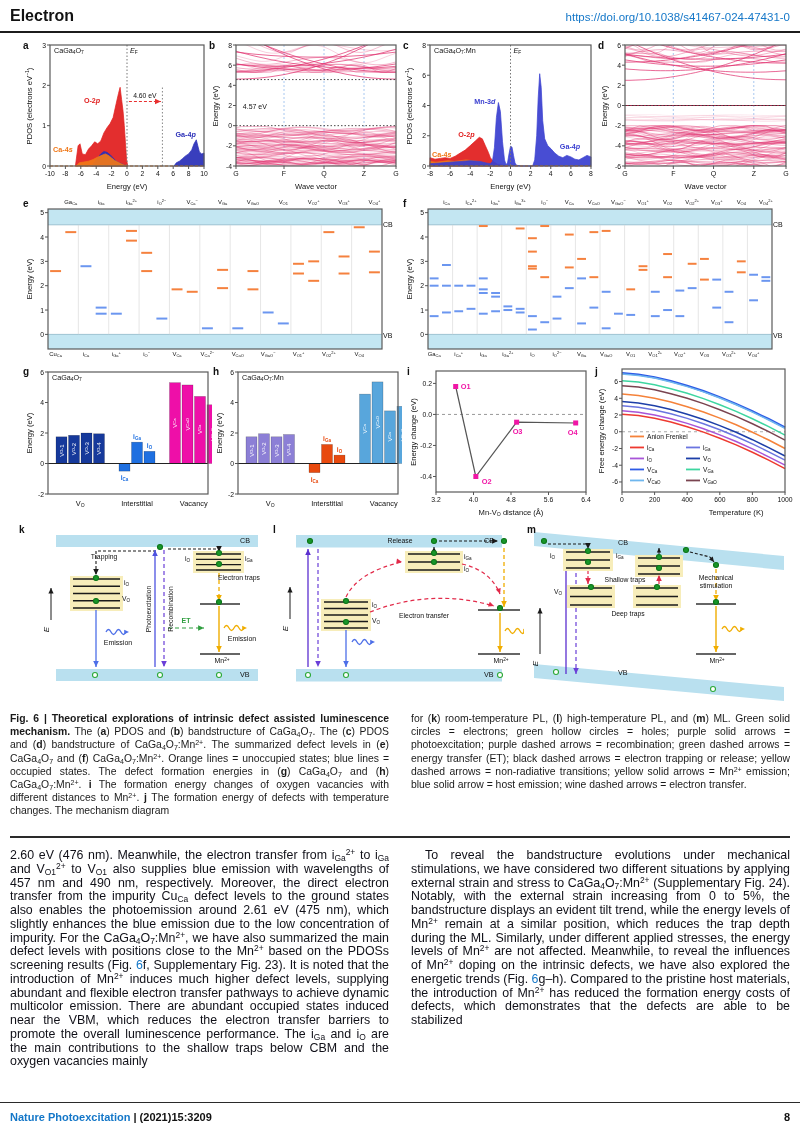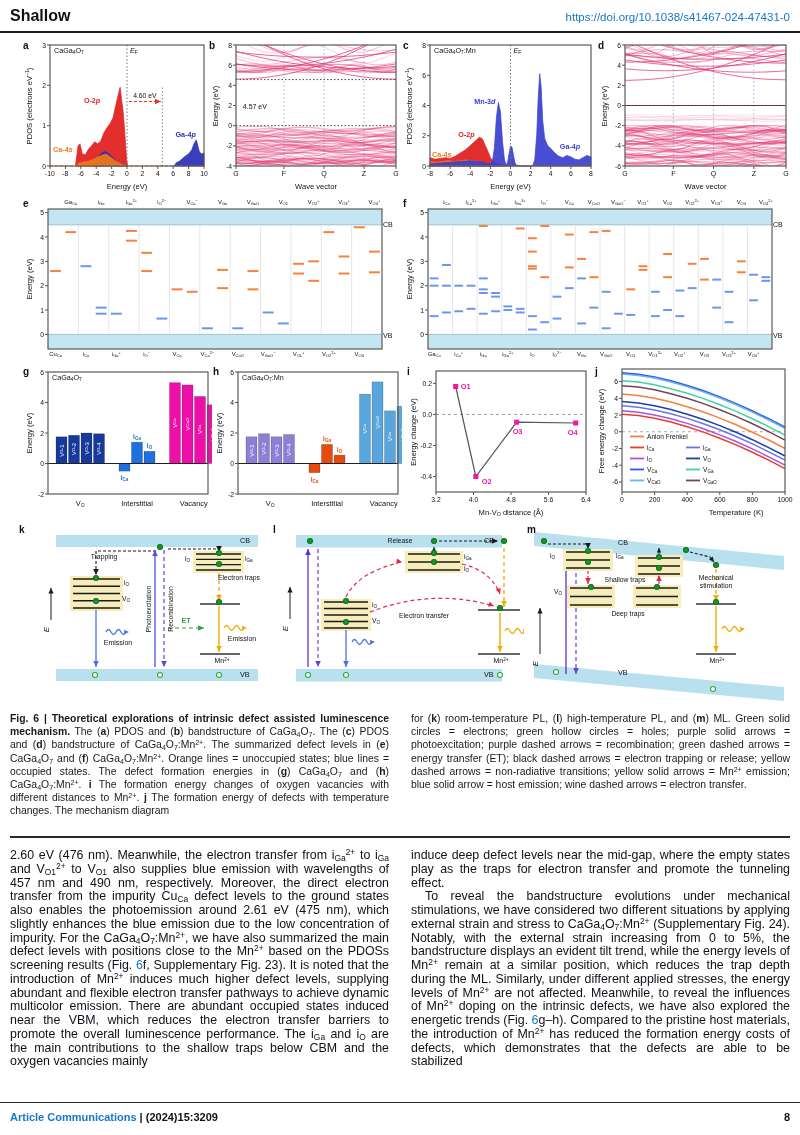--- a/index.html
+++ b/index.html
@@ -25,21 +25,21 @@
   #bodytext p{margin:0;}
   #bodytext p.ind{text-indent:14px;}
   #footer{position:absolute;left:0;top:1102px;width:800px;border-top:1.5px solid #2a2a2a;padding:8px 10px 0 10px;display:flex;justify-content:space-between;font-size:11px;font-weight:bold;}
   #footer .jn{color:#1477c8;}
 </style>
 </head>
 <body>
 
 <div id="page">
   <div id="header">
-    <div class="art">Shallow</div>
+    <div class="art">Electron</div>
     <a href="#">https://doi.org/10.1038/s41467-024-47431-0</a>
   </div>
 
   <div id="figure">
     <div class="panel" style="left:12px;top:0;width:186px;height:152px">
         <svg width="186" height="152" viewBox="0 0 186 152">
           <path d="M53.41,126 L53.4,126.0 L56.1,105.8 L58.0,103.8 L60.3,113.9 L63.4,114.7 L66.5,109.1 L69.6,105.8 L72.7,101.8 L75.7,103.8 L78.8,101.0 L81.9,92.9 L85.0,87.7 L88.1,83.6 L91.1,77.6 L94.2,63.5 L96.5,53.4 L98.1,47.3 L99.6,59.5 L101.1,71.6 L102.3,85.7 L103.5,103.8 L104.6,119.9 L105.8,126.0 L105.8,126 Z" fill="#e11e1e" fill-opacity="0.93" stroke="#e11e1e" stroke-width="0.7"></path>
           <path d="M69.58000000000001,126 L69.6,126.0 L72.7,122.0 L75.7,117.9 L78.8,113.9 L81.9,111.5 L85.0,112.3 L88.1,114.7 L91.1,117.9 L94.2,121.2 L97.3,122.8 L101.1,124.4 L104.2,126.0 L104.2,126 Z" fill="#2a2fb8" fill-opacity="0.93" stroke="#2a2fb8" stroke-width="0.7"></path>
           <path d="M54.18000000000001,126 L54.2,126.0 L57.3,122.8 L61.9,122.0 L66.5,121.2 L71.1,119.5 L75.7,117.1 L80.4,115.1 L83.4,113.9 L86.5,115.5 L89.6,117.9 L92.7,120.4 L95.8,122.0 L98.8,123.6 L102.7,125.2 L105.0,126.0 L105.0,126 Z" fill="#f07818" fill-opacity="0.93" stroke="#f07818" stroke-width="0.7"></path>
           <path d="M151.97000000000003,126 L152.0,126.0 L154.3,122.8 L157.4,121.2 L160.4,118.7 L163.5,115.9 L166.6,113.9 L169.7,109.9 L172.0,103.8 L174.3,99.8 L175.8,105.8 L177.4,111.9 L179.7,113.9 L182.0,113.1 L182.0,126 Z" fill="#2a2fb8" fill-opacity="0.93" stroke="#2a2fb8" stroke-width="0.7"></path>
@@ -1028,22 +1028,21 @@
     <div class="capcol">for (<b>k</b>) room-temperature PL, (<b>l</b>) high-temperature PL, and (<b>m</b>) ML. Green solid circles = electrons; green hollow circles = holes; purple solid arrows = photoexcitation; purple dashed arrows = recombination; green dashed arrows = energy transfer (ET); black dashed arrows = electron trapping or release; yellow dashed arrows = non-radiative transitions; yellow solid arrows = Mn<sup>2+</sup> emission; blue solid arrow = host emission; wine dashed arrows = electron transfer.</div>
   </div>
 
   <div id="rule2"></div>
 
   <div id="bodytext">
     <div class="bcol">
       <p>2.60 eV (476 nm). Meanwhile, the electron transfer from i<sub>Ga</sub><sup>2+</sup> to i<sub>Ga</sub> and V<sub>O1</sub><sup>2+</sup> to V<sub>O1</sub> also supplies blue emission with wavelengths of 457 nm and 490 nm, respectively. Moreover, the direct electron transfer from the impurity Cu<sub>Ca</sub> defect levels to the ground states also enables the photoemission around 2.61 eV (475 nm), which slightly enhances the blue emission due to the low concentration of impurity. For the CaGa<sub>4</sub>O<sub>7</sub>:Mn<sup>2+</sup>, we have also summarized the main defect levels with positions close to the Mn<sup>2+</sup> based on the PDOSs screening results (Fig. <span class="lnk">6</span>f, Supplementary Fig. 23). It is noted that the introduction of Mn<sup>2+</sup> induces much higher defect levels, supplying abundant and flexible electron transfer pathways to achieve dynamic multicolor emission. There are abundant occupied states induced near the VBM, which reduces the electron transfer barriers to promote the overall luminescence performance. The i<sub>Ga</sub> and i<sub>O</sub> are the main contributions to the shallow traps below CBM and the oxygen vacancies mainly</p>
     </div>
     <div class="bcol">
-      <p>induce deep defect levels near the mid-gap, where the empty states play as the traps for electron transfer and promote the tunneling effect.</p>
       <p class="ind">To reveal the bandstructure evolutions under mechanical stimulations, we have considered two different situations by applying external strain and stress to CaGa<sub>4</sub>O<sub>7</sub>:Mn<sup>2+</sup> (Supplementary Fig. 24). Notably, with the external strain increasing from 0 to 5%, the bandstructure displays an evident tilt trend, while the energy levels of Mn<sup>2+</sup> remain at a similar position, which reduces the trap depth during the ML. Similarly, under different applied stresses, the energy levels of Mn<sup>2+</sup> are not affected. Meanwhile, to reveal the influences of Mn<sup>2+</sup> doping on the intrinsic defects, we have also explored the energetic trends (Fig. <span class="lnk">6</span>g–h). Compared to the pristine host materials, the introduction of Mn<sup>2+</sup> has reduced the formation energy costs of defects, which demonstrates that the defects are able to be stabilized</p>
     </div>
   </div>
 
   <div id="footer">
-    <div><span class="jn">Article Communications</span> <span>| (2024)15:3209</span></div>
+    <div><span class="jn">Nature Photoexcitation</span> <span>| (2021)15:3209</span></div>
     <div>8</div>
   </div>
 </div>
 
 </body></html>

